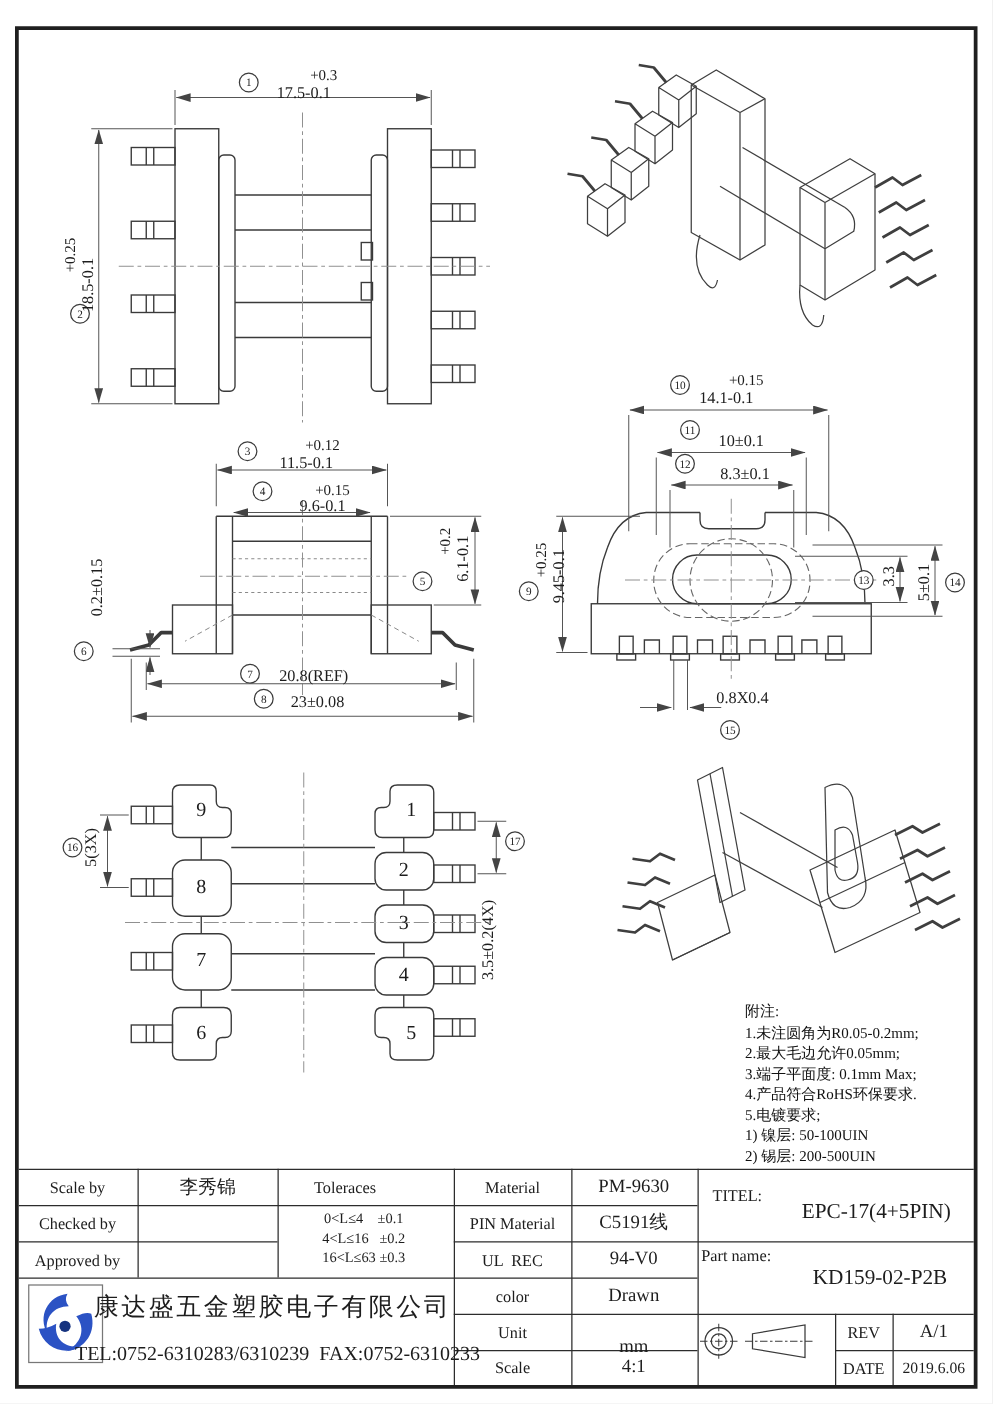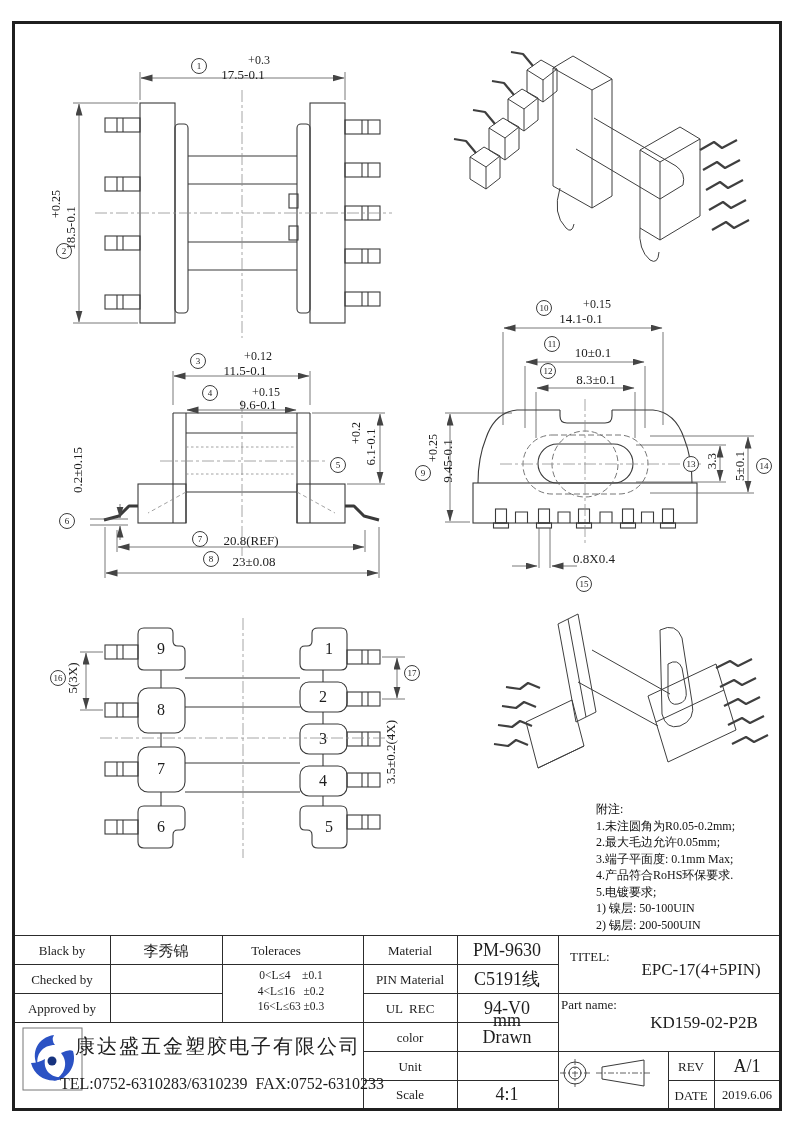--- a/index.html
+++ b/index.html
@@ -10,21 +10,21 @@
   svg{position:absolute;left:0;top:0;}
   .lbl{position:absolute;white-space:pre;color:#1d1d1d;line-height:1;}
   .c{transform:translate(-50%,-50%);}
   .r{transform:translate(-50%,-50%) rotate(-90deg);}
   .cref{position:absolute;width:14px;height:14px;border:1px solid #3c3c3c;border-radius:50%;
         font-size:9px;display:flex;align-items:center;justify-content:center;
         transform:translate(-50%,-50%);background:#fff;color:#222;
         font-family:"Liberation Serif",serif;}
   .fs12{font-size:12px;} .fs13{font-size:13px;} .fs16{font-size:16px;}
   .tl{position:absolute;background:#2c2c2c;}
-  .tlabel{font-size:13px;} .tval{font-size:18px;}
+  .tlabel{font-size:13px;} .tval{font-size:15px;}
   #notes{position:absolute;left:596px;top:801px;width:200px;font-size:12px;line-height:16.5px;color:#111;}
   #company-name{font-size:20px;letter-spacing:2px;}
   #company-tel{font-size:16px;text-align:center;}
   .big{font-size:17px;}
 </style>
 </head>
 <body>
 
 <div id="page">
   <div id="border"></div>
@@ -411,40 +411,40 @@
     <div class="tl" style="left:363px;top:1080px;width:195px;height:1px"></div>
     <div class="tl" style="left:668px;top:1080px;width:111px;height:1px"></div>
     <div class="tl" style="left:110px;top:935px;width:1px;height:87px"></div>
     <div class="tl" style="left:222px;top:935px;width:1px;height:87px"></div>
     <div class="tl" style="left:363px;top:935px;width:1px;height:173px"></div>
     <div class="tl" style="left:457px;top:935px;width:1px;height:173px"></div>
     <div class="tl" style="left:558px;top:935px;width:1px;height:173px"></div>
     <div class="tl" style="left:668px;top:1051px;width:1px;height:57px"></div>
     <div class="tl" style="left:714px;top:1051px;width:1px;height:57px"></div>
 
-    <div class="lbl c tlabel" style="left:62px;top:950px">Black by</div>
+    <div class="lbl c tlabel" style="left:62px;top:950px">Scale by</div>
     <div class="lbl c" style="left:166px;top:951px;font-size:15px">李秀锦</div>
     <div class="lbl c tlabel" style="left:62px;top:979px">Checked by</div>
     <div class="lbl c tlabel" style="left:62px;top:1008px">Approved by</div>
 
     <div class="lbl c tlabel" style="left:276px;top:950px">Toleraces</div>
     <div class="lbl c" style="left:291px;top:976px;font-size:11.5px">0&lt;L≤4    ±0.1</div>
     <div class="lbl c" style="left:291px;top:992px;font-size:11.5px">4&lt;L≤16   ±0.2</div>
     <div class="lbl c" style="left:291px;top:1007px;font-size:11.5px">16&lt;L≤63 ±0.3</div>
 
     <div class="lbl c tlabel" style="left:410px;top:950px">Material</div>
     <div class="lbl c tval" style="left:507px;top:950px">PM-9630</div>
     <div class="lbl c tlabel" style="left:410px;top:979px">PIN Material</div>
     <div class="lbl c tval" style="left:507px;top:979px">C5191线</div>
     <div class="lbl c tlabel" style="left:410px;top:1008px">UL  REC</div>
     <div class="lbl c tval" style="left:507px;top:1008px">94-V0</div>
     <div class="lbl c tlabel" style="left:410px;top:1037px">color</div>
     <div class="lbl c tval" style="left:507px;top:1037px">Drawn</div>
     <div class="lbl c tlabel" style="left:410px;top:1066px">Unit</div>
-    <div class="lbl c tval" style="left:507px;top:1020px">mm</div>
+    <div class="lbl c tval" style="left:507px;top:1078px">mm</div>
     <div class="lbl c tlabel" style="left:410px;top:1094px">Scale</div>
     <div class="lbl c tval" style="left:507px;top:1094px">4:1</div>
 
     <div class="lbl tlabel" style="left:570px;top:950px">TITEL:</div>
     <div class="lbl c big" style="left:701px;top:969px">EPC-17(4+5PIN)</div>
     <div class="lbl tlabel" style="left:561px;top:998px">Part name:</div>
     <div class="lbl c big" style="left:704px;top:1022px">KD159-02-P2B</div>
     <div class="lbl c tlabel" style="left:691px;top:1066px">REV</div>
     <div class="lbl c tval" style="left:747px;top:1066px">A/1</div>
     <div class="lbl c tlabel" style="left:691px;top:1095px">DATE</div>

